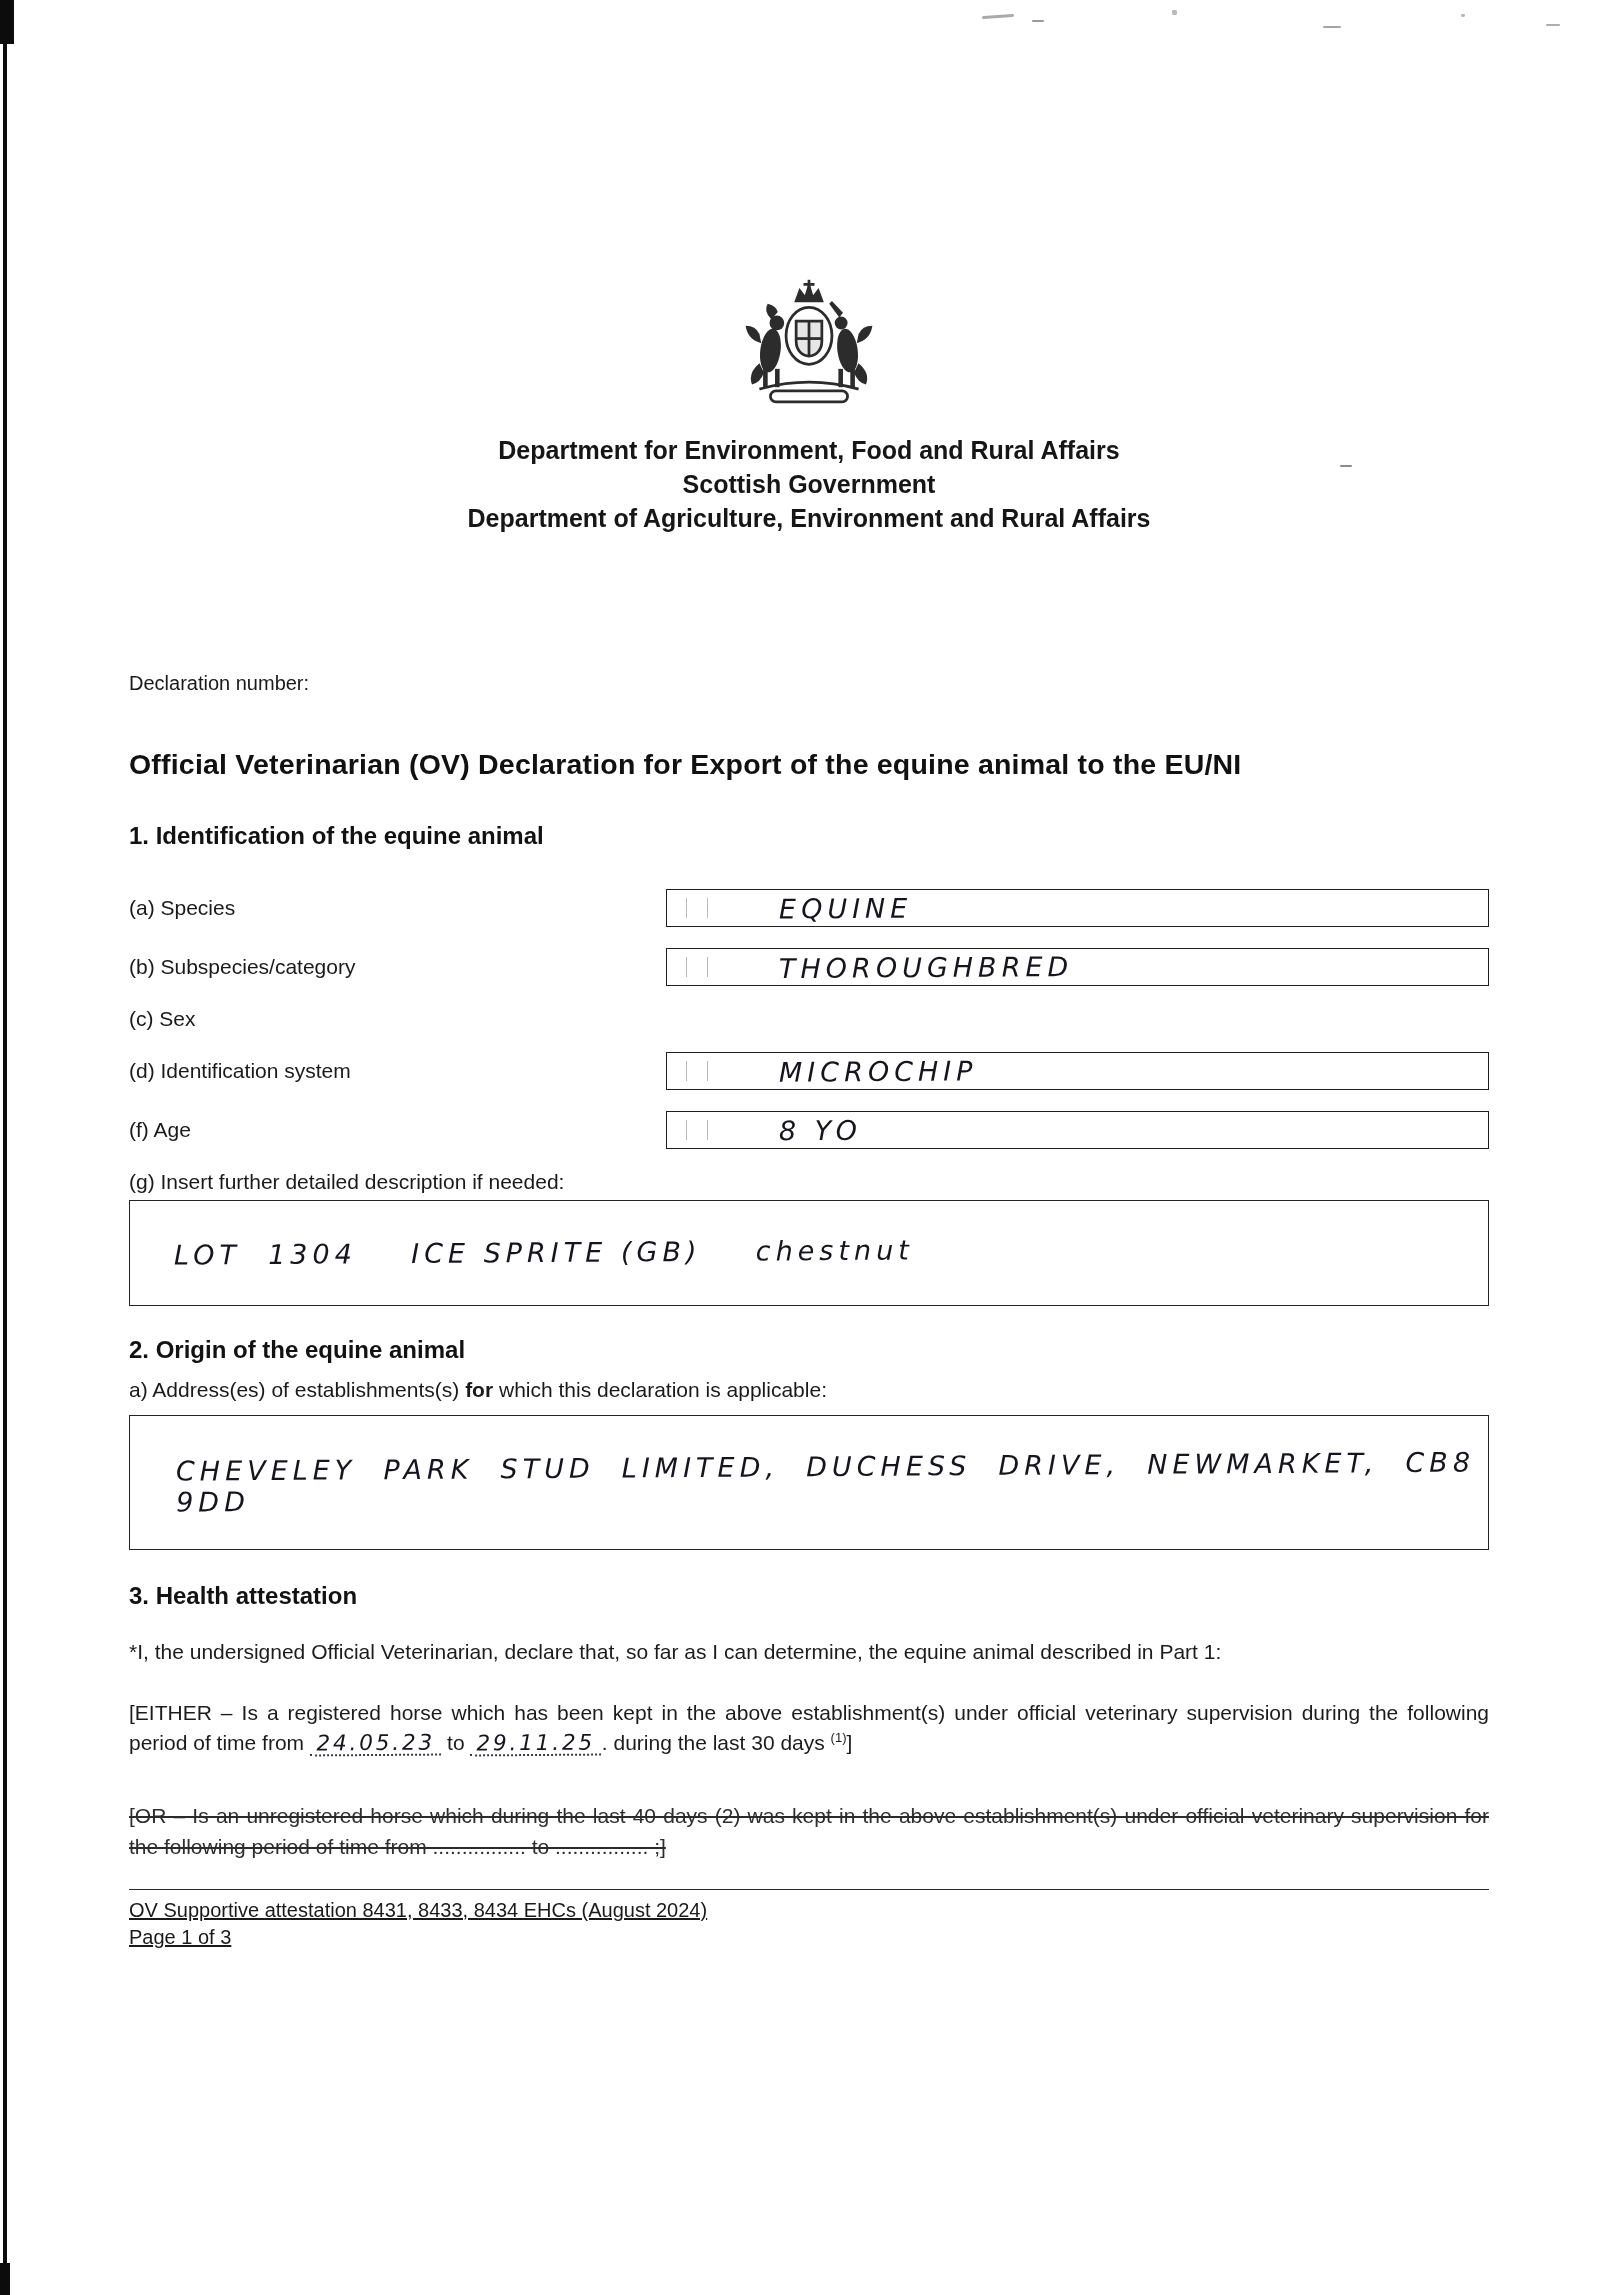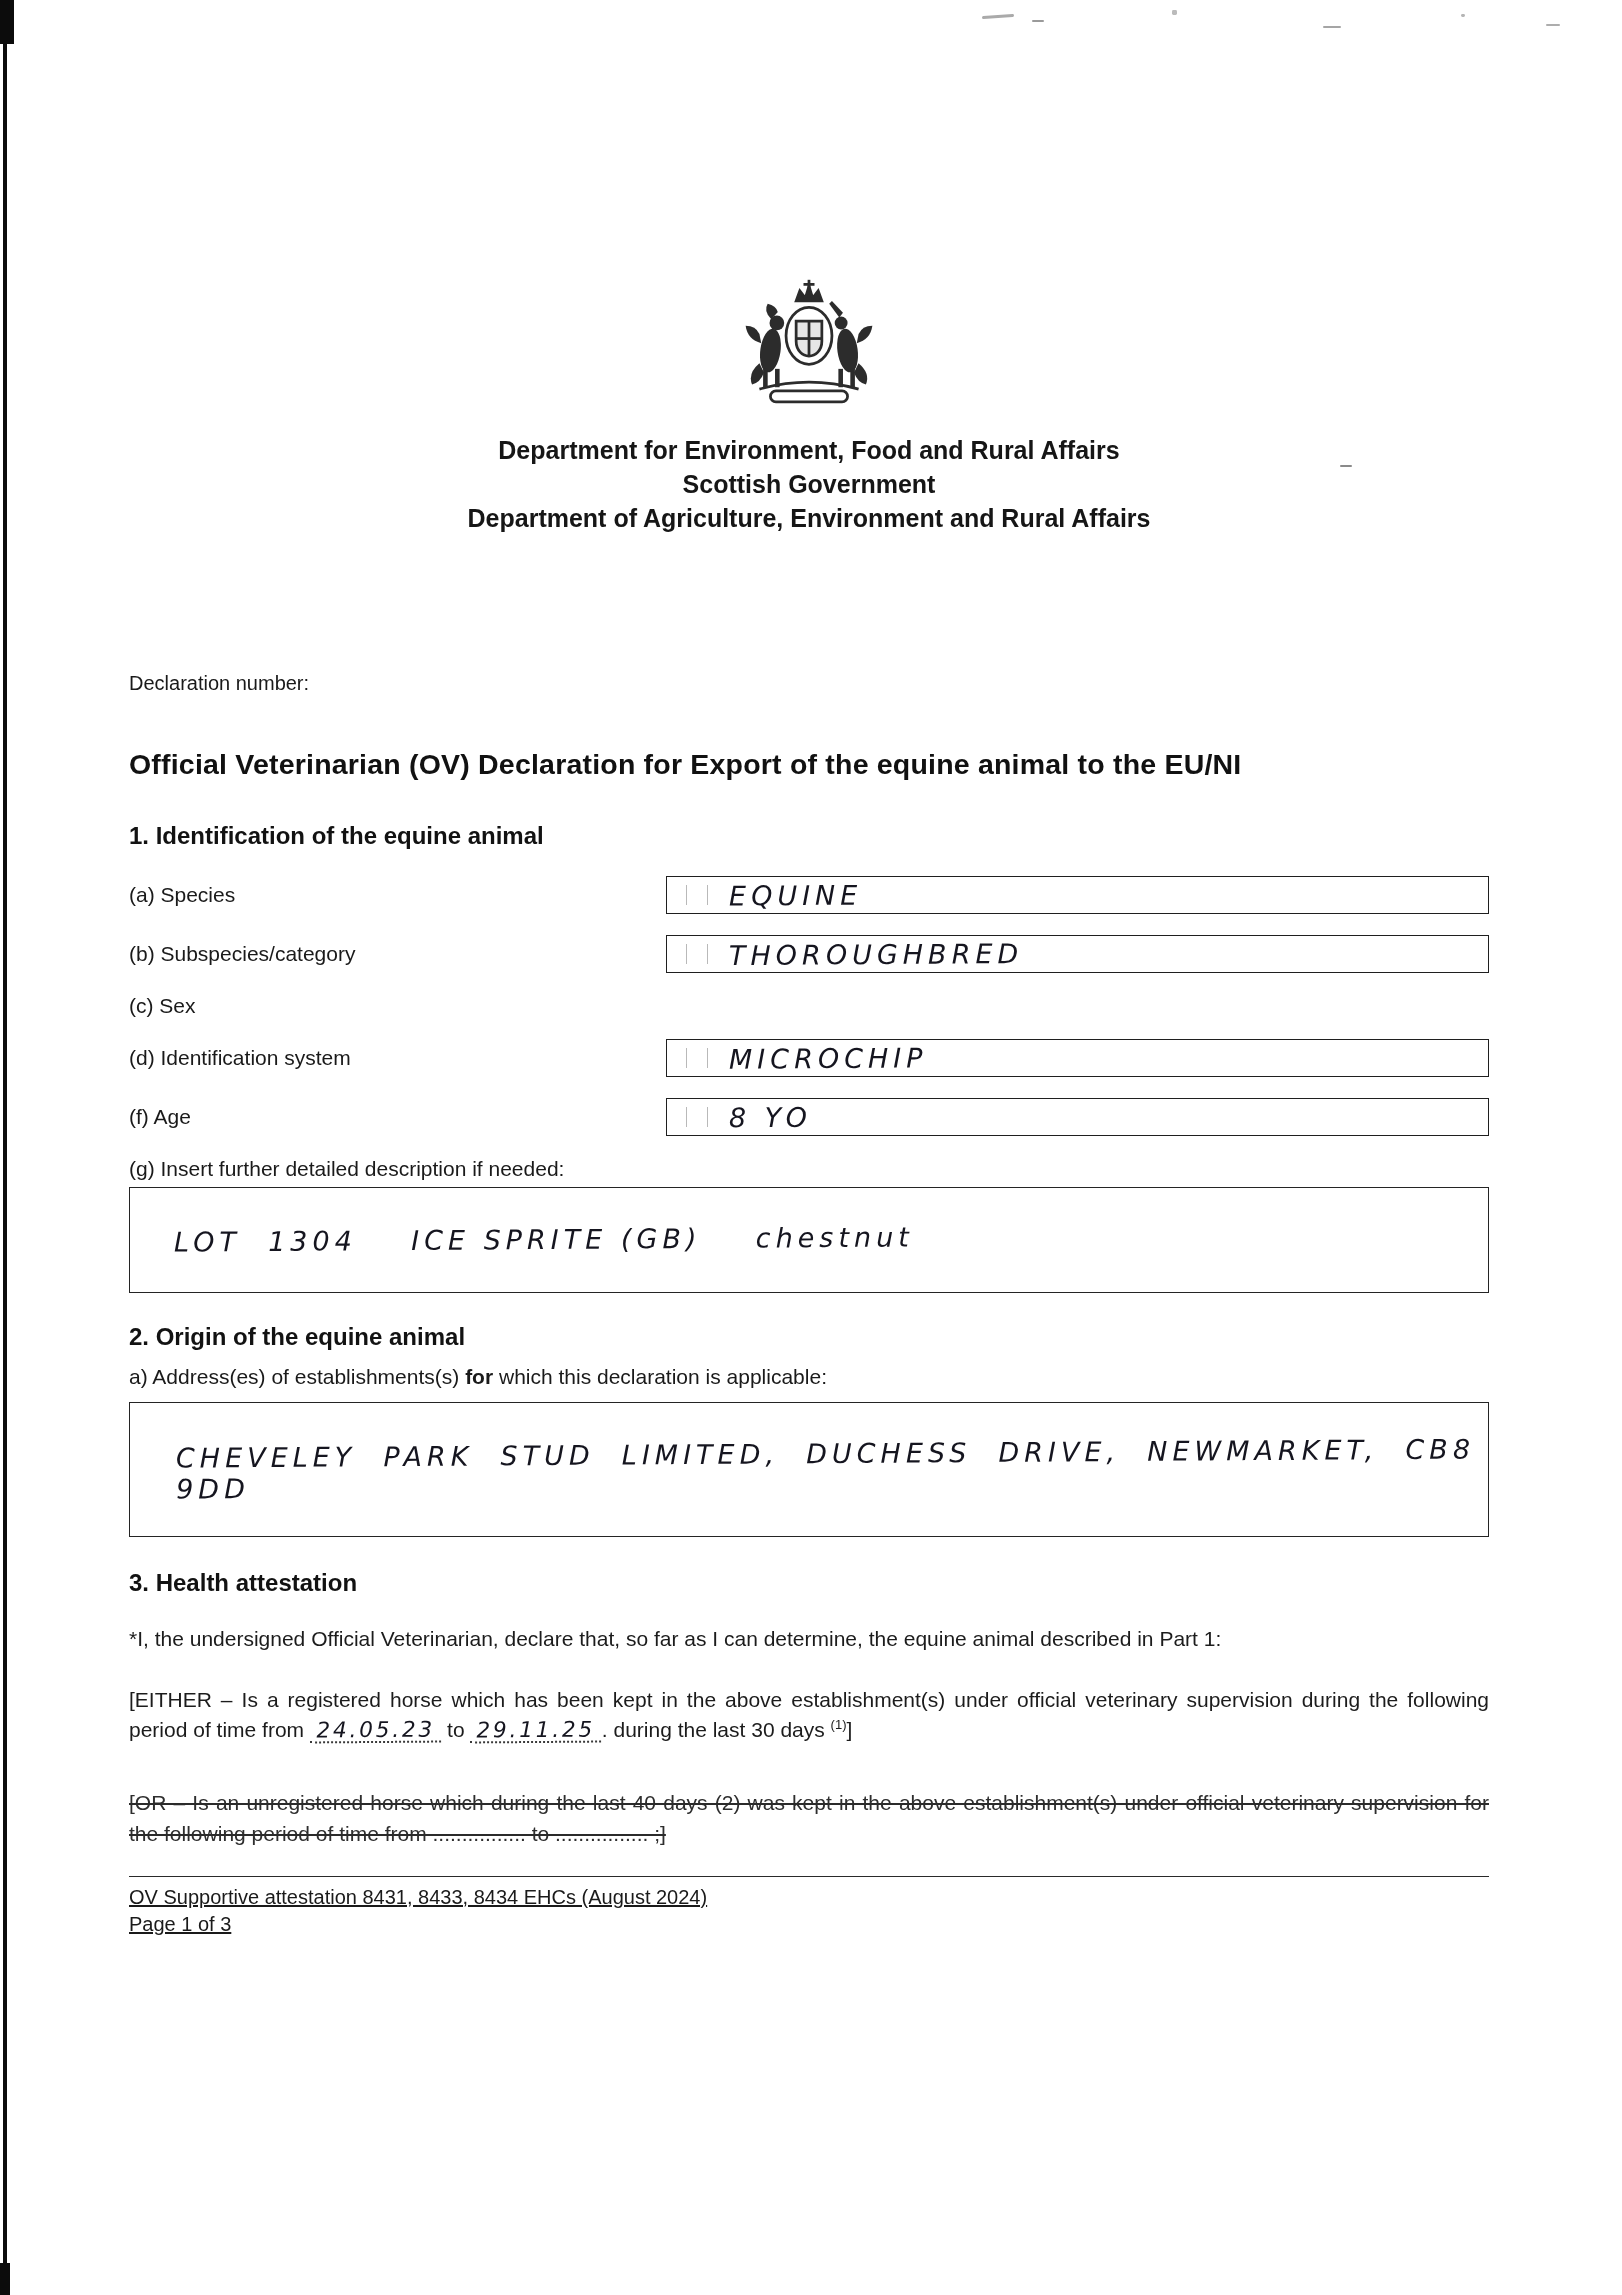--- a/index.html
+++ b/index.html
@@ -27,29 +27,29 @@
 
   .decl-number { margin-top:137px; font-size:20px; }
 
   .doc-title { margin-top:53px; font-size:28.5px; font-weight:bold; letter-spacing:0.2px; color:#111; }
 
   .sec-heading { font-size:24px; font-weight:bold; color:#121212; }
   .sec1-heading { margin-top:41px; }
   .sec2-heading { margin-top:30px; }
   .sec3-heading { margin-top:32px; }
 
-  .rows { margin-top:26px; }
+  .rows { margin-top:39px; }
   .field-row { display:flex; align-items:center; margin-bottom:21px; }
   .field-row.gap-before { margin-top:23px; }
   .field-label { width:537px; font-size:21px; }
   .field-box {
     position:relative; flex:1; height:38px;
     border:1.8px solid #1f1f1f;
     display:flex; align-items:center;
-    padding-left:62px;
+    padding-left:112px;
   }
   .tick { position:absolute; top:22%; width:1.4px; height:56%; background:#b9b9b9; }
   .tick.t1 { left:19px; }
   .tick.t2 { left:40px; }
 
   .hand {
     font-family:"DejaVu Sans", sans-serif;
     font-style:italic;
     font-size:27px;
     letter-spacing:5px;

